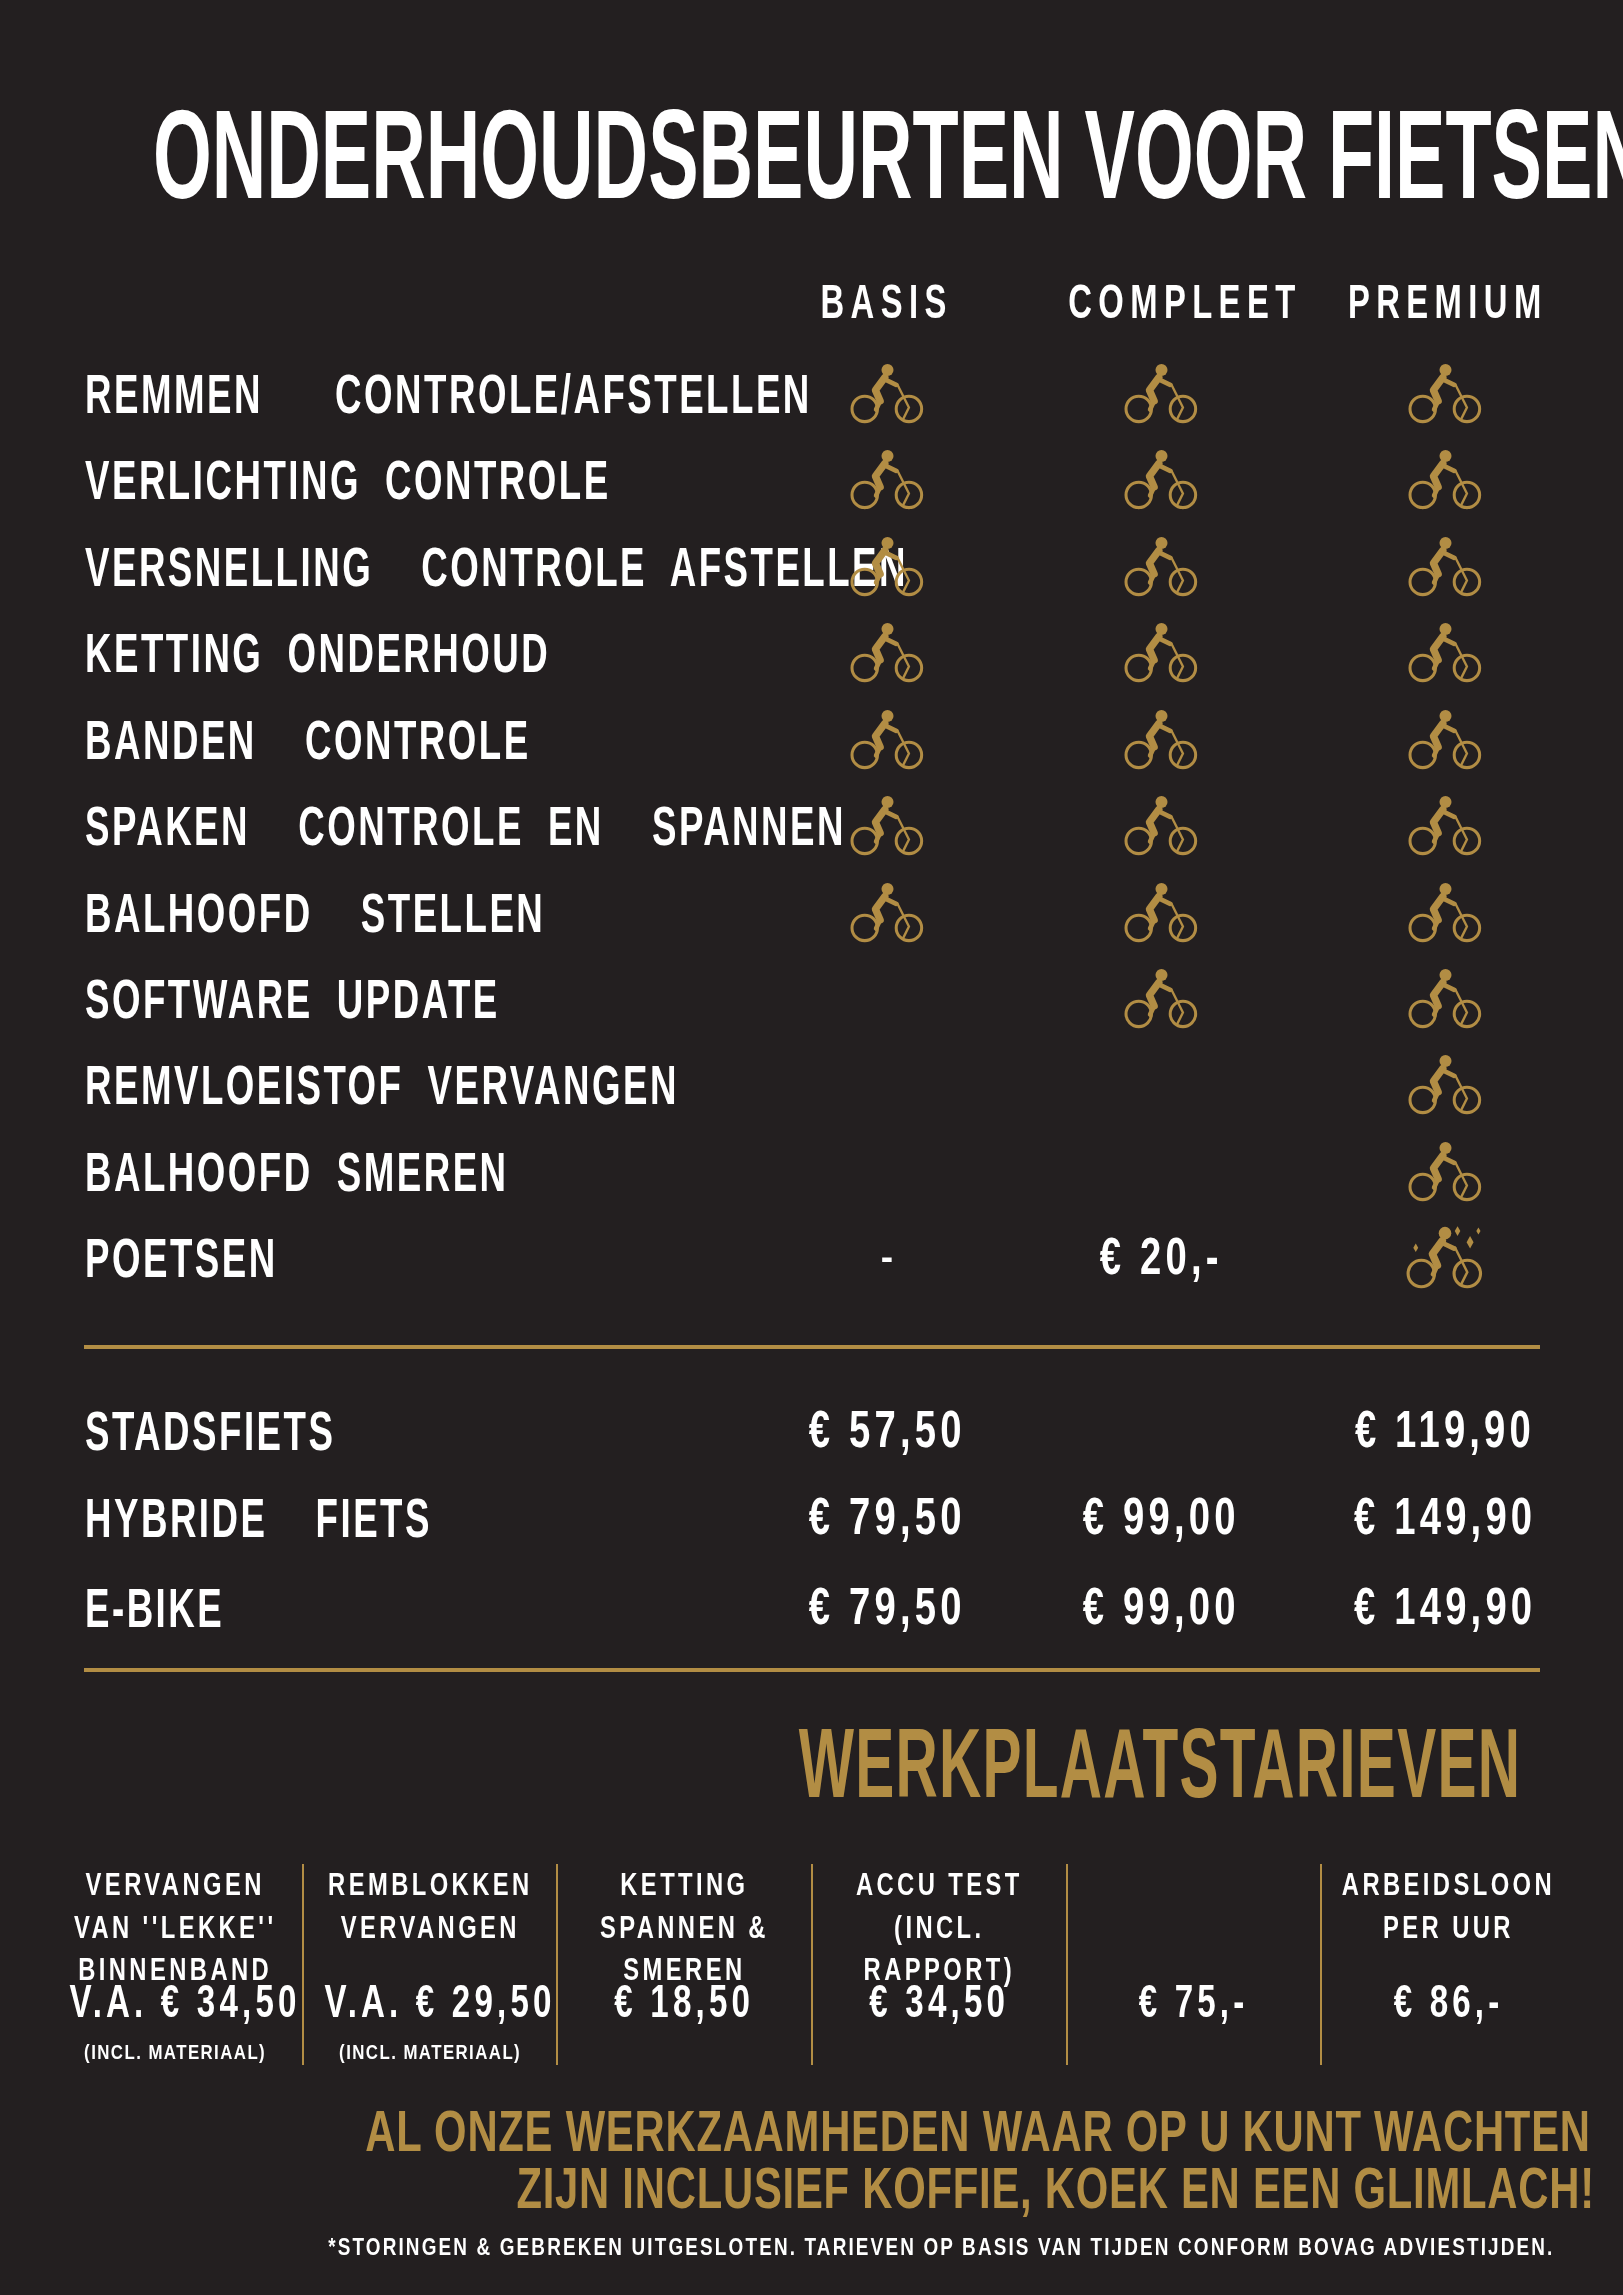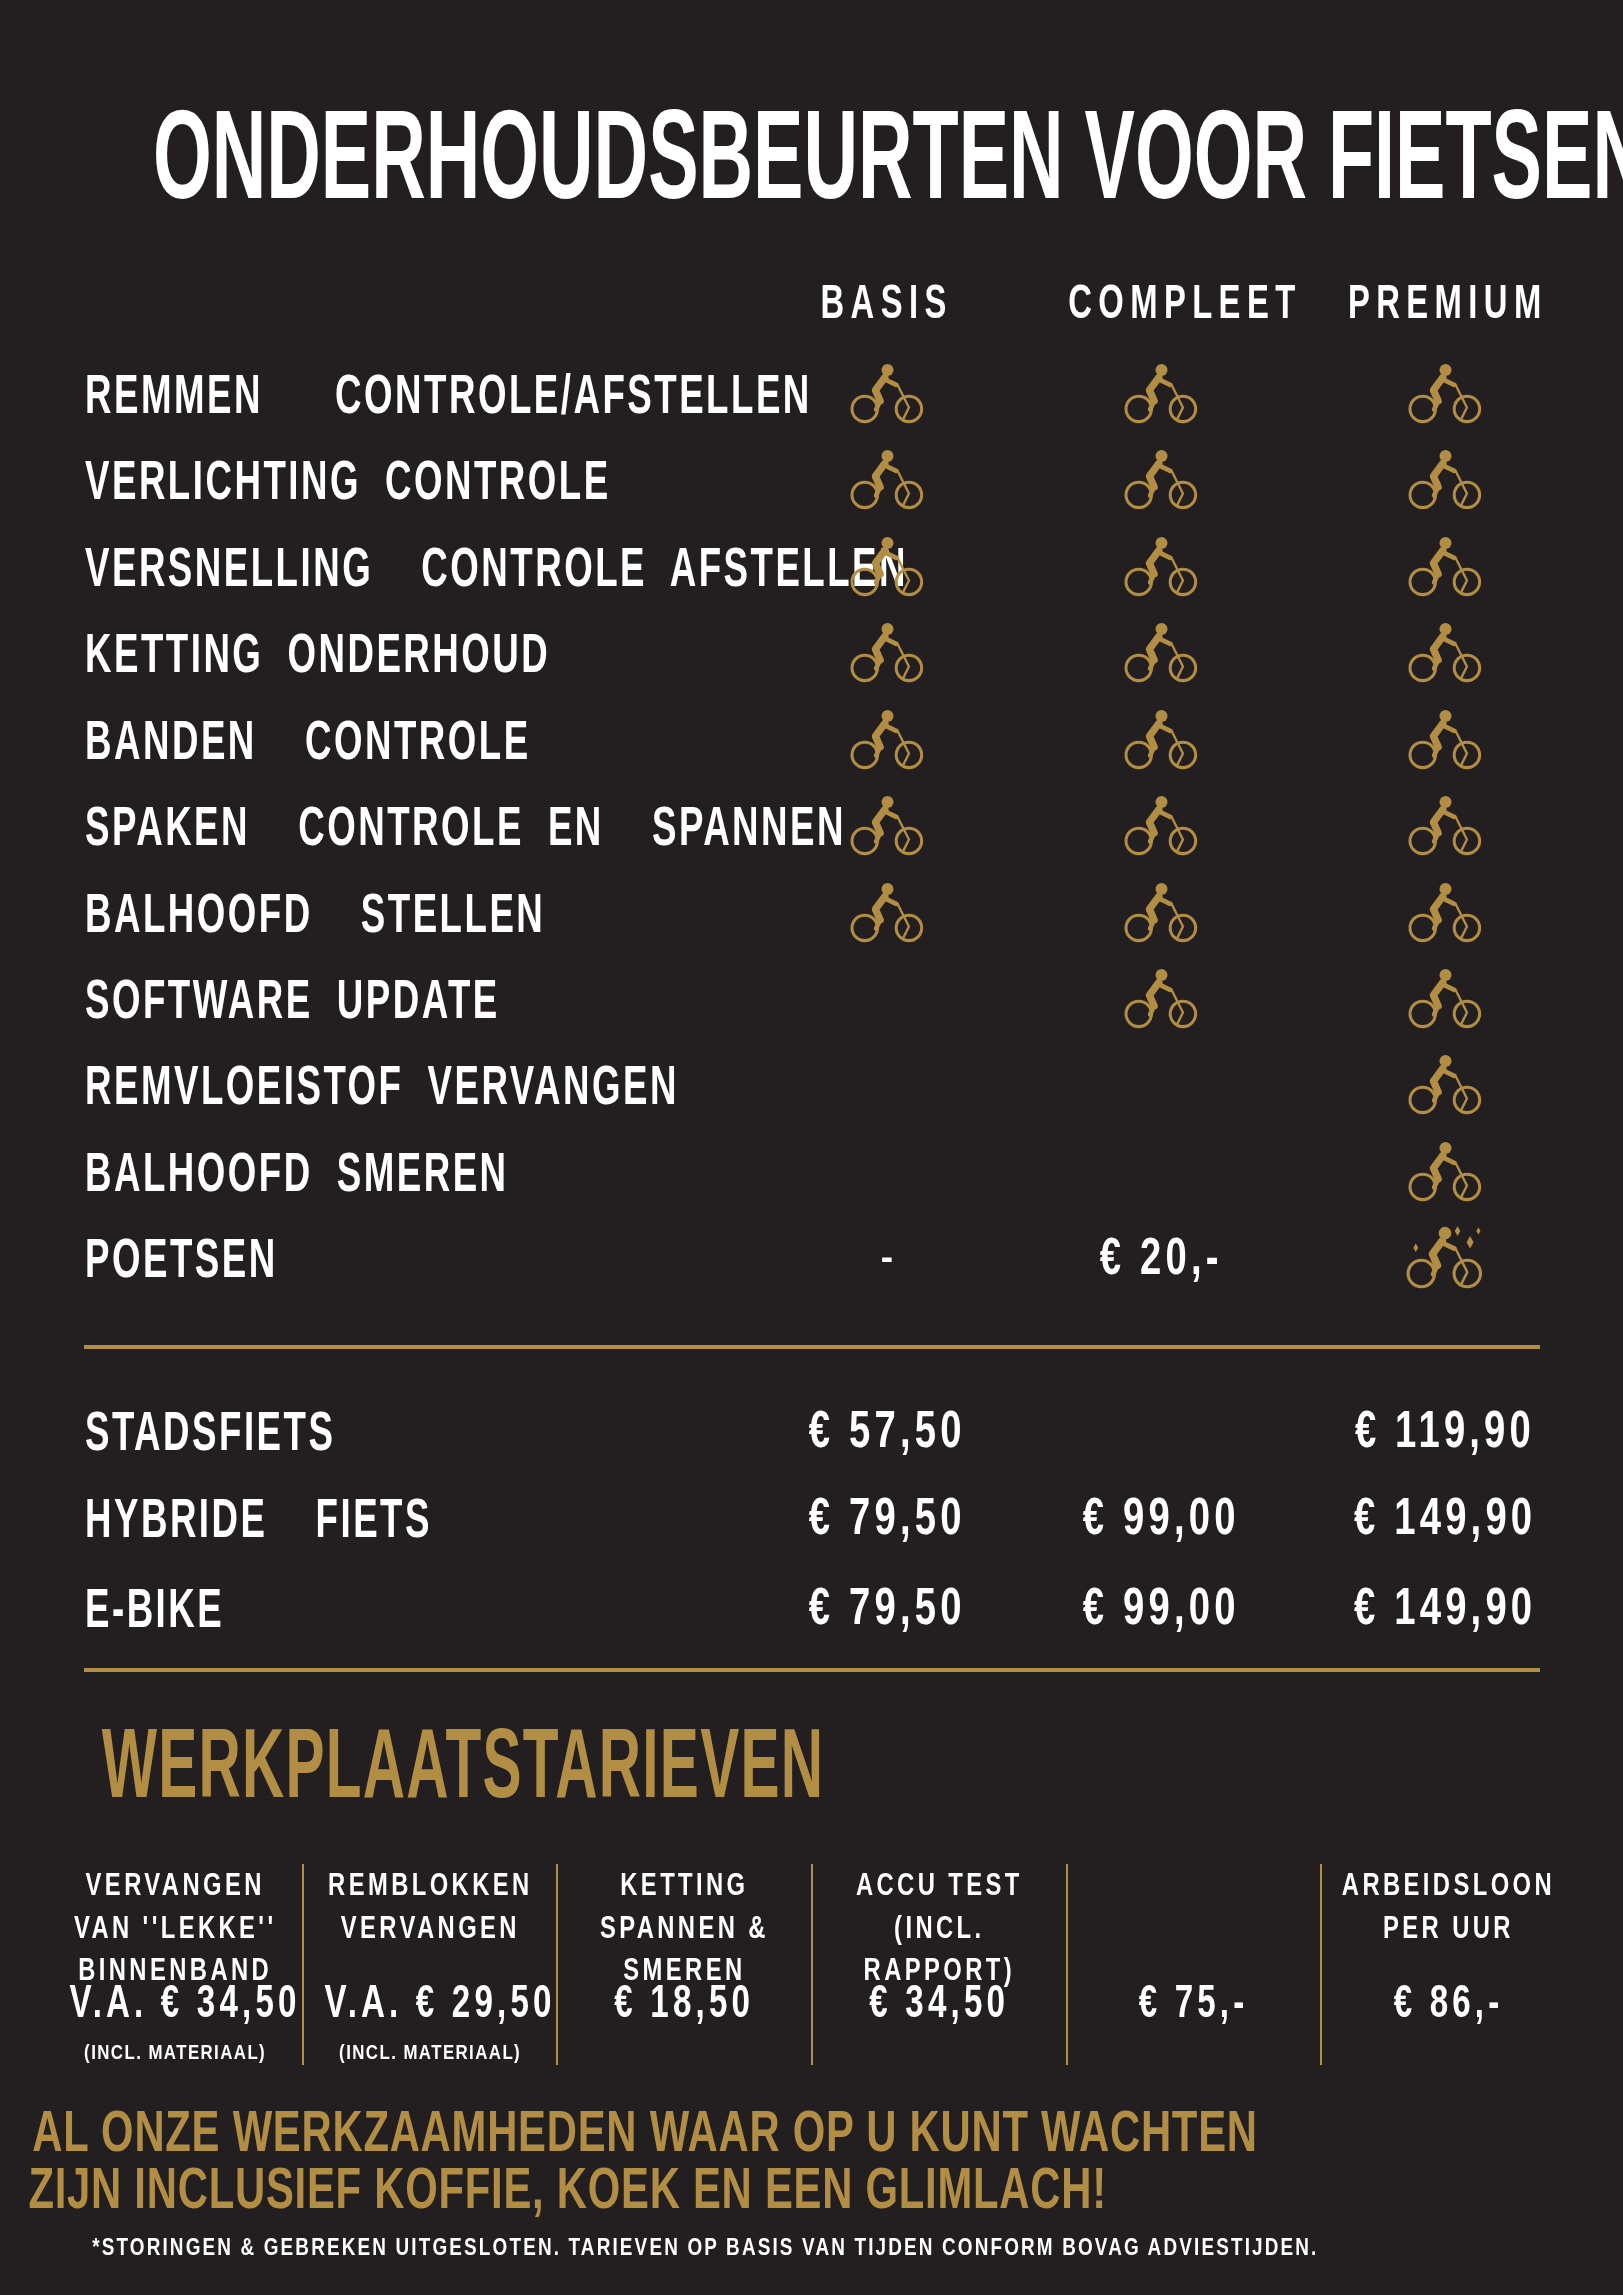--- a/index.html
+++ b/index.html
@@ -4,21 +4,21 @@
 <style>
   * { margin:0; padding:0; box-sizing:border-box; }
   html,body { background:#111; }
   .poster {
     position:relative; width:1623px; height:2295px;
     background:var(--bg,#231F20);
     font-family:"Liberation Sans", sans-serif;
     font-weight:700; color:var(--white,#fff);
     overflow:hidden;
   }
-  .band { position:absolute; left:0; right:0; text-align:left; }
+  .band { position:absolute; left:0; right:0; text-align:right; }
 
   
   #title-band { top:88px; height:133px; line-height:133px; }
   .t-title { display:inline-block; font-size:91px; transform:scale(0.83,1.38); white-space:pre; }
 
   
   .plan { position:absolute; top:278px; width:244px; height:49px; line-height:49px; text-align:center; }
   .t-plan { display:inline-block; font-size:41px; letter-spacing:8px; transform:scale(0.8,1.15); white-space:pre; }
   .colpos-0 { left:765px; } .colpos-1 { left:1039px; } .colpos-2 { left:1323px; }
 

